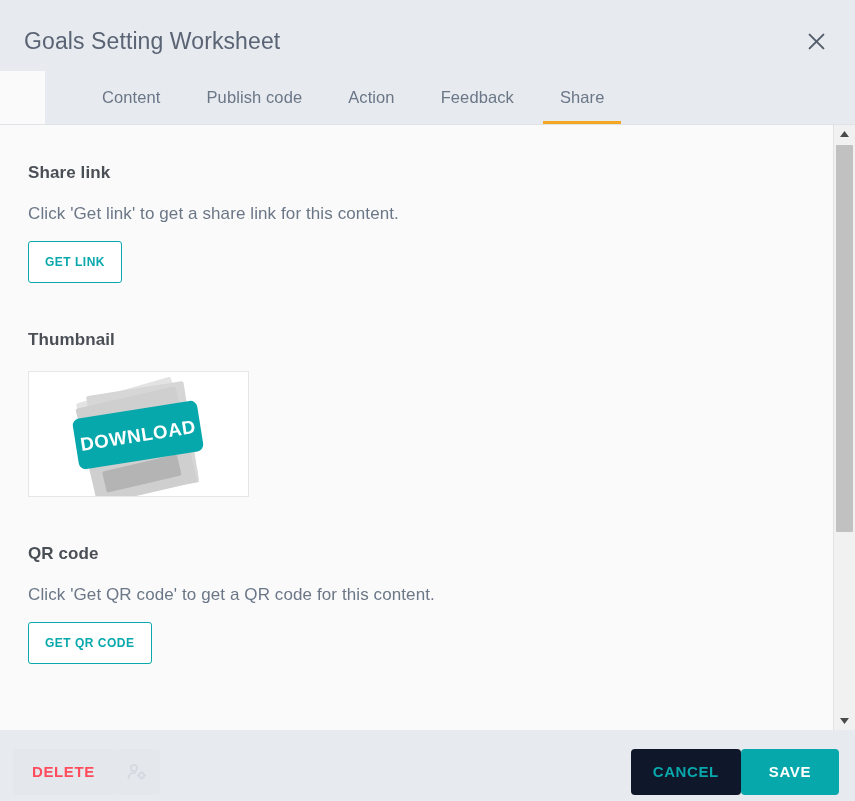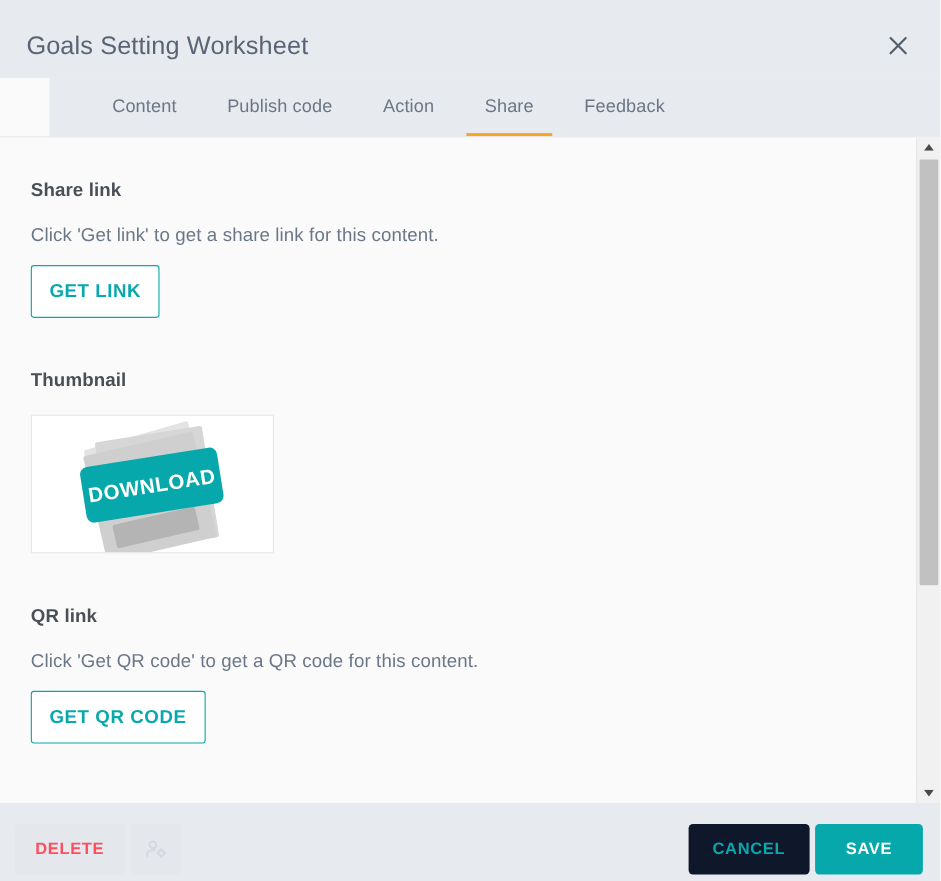--- a/index.html
+++ b/index.html
@@ -134,21 +134,21 @@
   }
 
   .outline-button {
     display: inline-flex;
     align-items: center;
     justify-content: center;
     border: 1.6px solid #08a8ac;
     border-radius: 3px;
     background: #ffffff;
     color: #08a8ac;
-    font-size: 17px;
+    font-size: 12px;
     font-weight: 700;
     letter-spacing: 0.5px;
     padding: 13px 16px;
     cursor: pointer;
     font-family: "Liberation Sans", sans-serif;
   }
 
   
   .thumbnail-box {
     width: 221px;
@@ -203,21 +203,21 @@
   }
 
   
   .modal-footer {
     flex: 0 0 71px;
     height: 71px;
     background: #e7eaef;
     display: flex;
     align-items: center;
     padding: 12px 16px 0 13px;
-    gap: 5px;
+    gap: 0;
   }
 
   .footer-spacer { flex: 1 1 auto; }
 
   .footer-button {
     border: none;
     border-radius: 4px;
     font-family: "Liberation Sans", sans-serif;
     font-size: 15px;
     font-weight: 700;
@@ -267,22 +267,22 @@
       <svg width="17" height="17" viewBox="0 0 17 17" aria-hidden="true">
         <path d="M1.6 1.6 L15.4 15.4 M15.4 1.6 L1.6 15.4" stroke="#555f6b" stroke-width="2" stroke-linecap="round" fill="none"></path>
       </svg>
     </button>
   </div>
 
   <div class="tabs-bar">
     <div class="tab">Content</div>
     <div class="tab">Publish code</div>
     <div class="tab">Action</div>
+    <div class="tab">Feedback</div>
     <div class="tab active">Share</div>
-    <div class="tab">Feedback</div>
   </div>
 
   <div class="modal-body-wrap">
 
     <div class="modal-body">
 
       <div class="section">
         <div class="section-title">Share link</div>
         <div class="section-desc">Click 'Get link' to get a share link for this content.</div>
         <button class="outline-button">GET LINK</button>
@@ -309,21 +309,21 @@
               <g transform="rotate(-9)">
                 <rect x="-64" y="-26" width="128" height="52" rx="7" fill="#07a8ab"></rect>
                 <text x="0" y="7" text-anchor="middle" font-family="Liberation Sans, sans-serif" font-size="19" font-weight="bold" fill="#ffffff" letter-spacing="0.6">DOWNLOAD</text>
               </g>
             </g>
           </svg>
         </div>
       </div>
 
       <div class="section">
-        <div class="section-title">QR link</div>
+        <div class="section-title">QR code</div>
         <div class="section-desc">Click 'Get QR code' to get a QR code for this content.</div>
         <button class="outline-button">GET QR CODE</button>
       </div>
 
     </div>
 
     <div class="scrollbar">
       <div class="scroll-arrow">
         <svg width="9" height="6" viewBox="0 0 9 6" aria-hidden="true">
           <path d="M4.5 0 L9 6 L0 6 Z" fill="#4a4a4a"></path>

